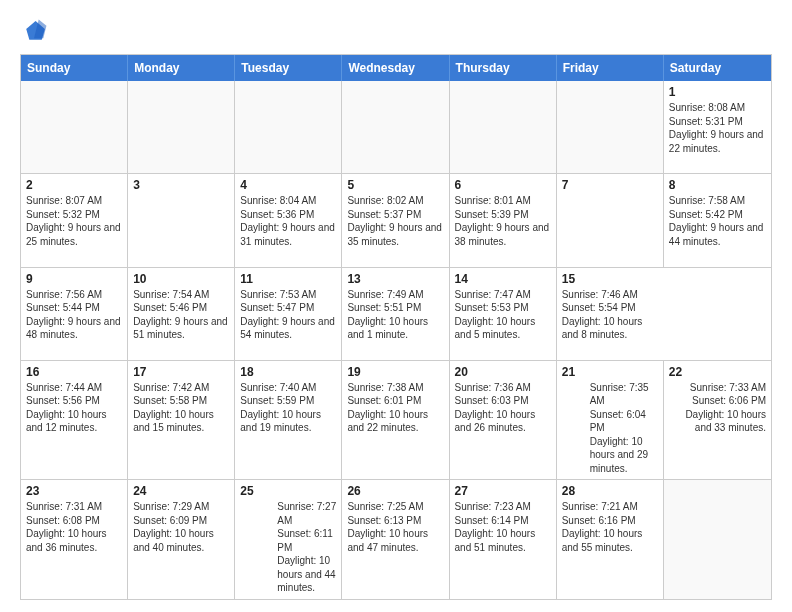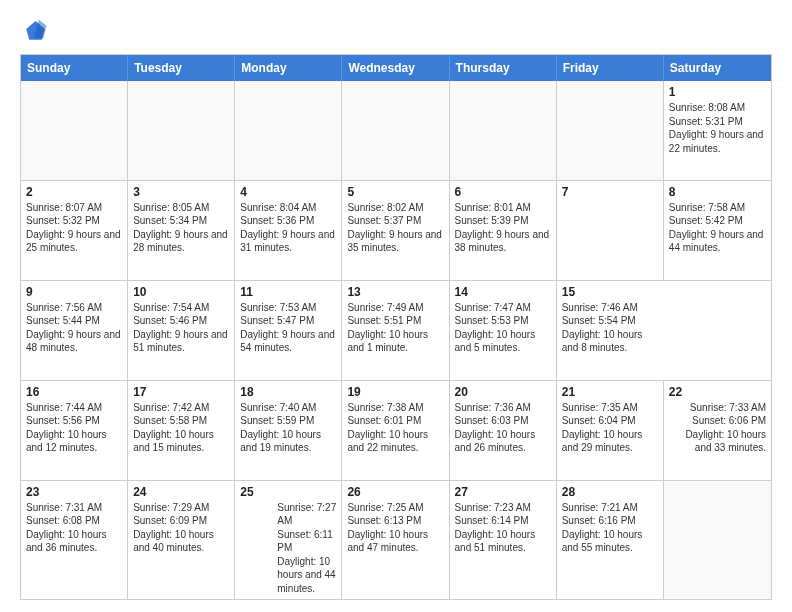--- a/index.html
+++ b/index.html
@@ -123,22 +123,22 @@
     </div>
     <div class="title-block">
       <div class="month-title"></div>
       <div class="subtitle"></div>
     </div>
   </div>
 
   <div class="calendar">
     <div class="cal-header">
     <div class="cal-header-cell">Sunday</div>
+        <div class="cal-header-cell">Monday</div>
         <div class="cal-header-cell">Tuesday</div>
-        <div class="cal-header-cell">Monday</div>
         <div class="cal-header-cell">Wednesday</div>
         <div class="cal-header-cell">Thursday</div>
         <div class="cal-header-cell">Friday</div>
         <div class="cal-header-cell">Saturday</div>
       </div>
     <div class="cal-body">
     <div class="cal-row">
           <div class="cal-cell empty"></div>
           <div class="cal-cell empty"></div>
           <div class="cal-cell empty"></div>
@@ -154,23 +154,20 @@
         </div>
         <div class="cal-row">
           <div class="cal-cell">
             <div class="day-num">2</div>
             <div class="day-info" style="white-space: pre-line;">Sunrise: 8:07 AM
 Sunset: 5:32 PM
 Daylight: 9 hours and 25 minutes.</div>
           </div>
           <div class="cal-cell">
             <div class="day-num">3</div>
-            <div class="day-info" style="white-space: pre-line;">Sunrise: 8:05 AM
-Sunset: 5:34 PM
-Daylight: 9 hours and 28 minutes.</div>
           </div>
           <div class="cal-cell">
             <div class="day-num">4</div>
             <div class="day-info" style="white-space: pre-line;">Sunrise: 8:04 AM
 Sunset: 5:36 PM
 Daylight: 9 hours and 31 minutes.</div>
           </div>
           <div class="cal-cell">
             <div class="day-num">5</div>
             <div class="day-info" style="white-space: pre-line;">Sunrise: 8:02 AM
@@ -257,21 +254,21 @@
 Daylight: 10 hours and 22 minutes.</div>
           </div>
           <div class="cal-cell">
             <div class="day-num">20</div>
             <div class="day-info" style="white-space: pre-line;">Sunrise: 7:36 AM
 Sunset: 6:03 PM
 Daylight: 10 hours and 26 minutes.</div>
           </div>
           <div class="cal-cell">
             <div class="day-num">21</div>
-            <div class="day-info" style="white-space: pre-line;">Sunrise: 7:35 AM
+            <div class="day-info" style="white-space: pre-line; margin-left: 28px;">Sunrise: 7:35 AM
 Sunset: 6:04 PM
 Daylight: 10 hours and 29 minutes.</div>
           </div>
           <div class="cal-cell">
             <div class="day-num">22</div>
             <div class="day-info" style="white-space: pre-line; text-align: right;">Sunrise: 7:33 AM
 Sunset: 6:06 PM
 Daylight: 10 hours and 33 minutes.</div>
           </div>
         </div>

